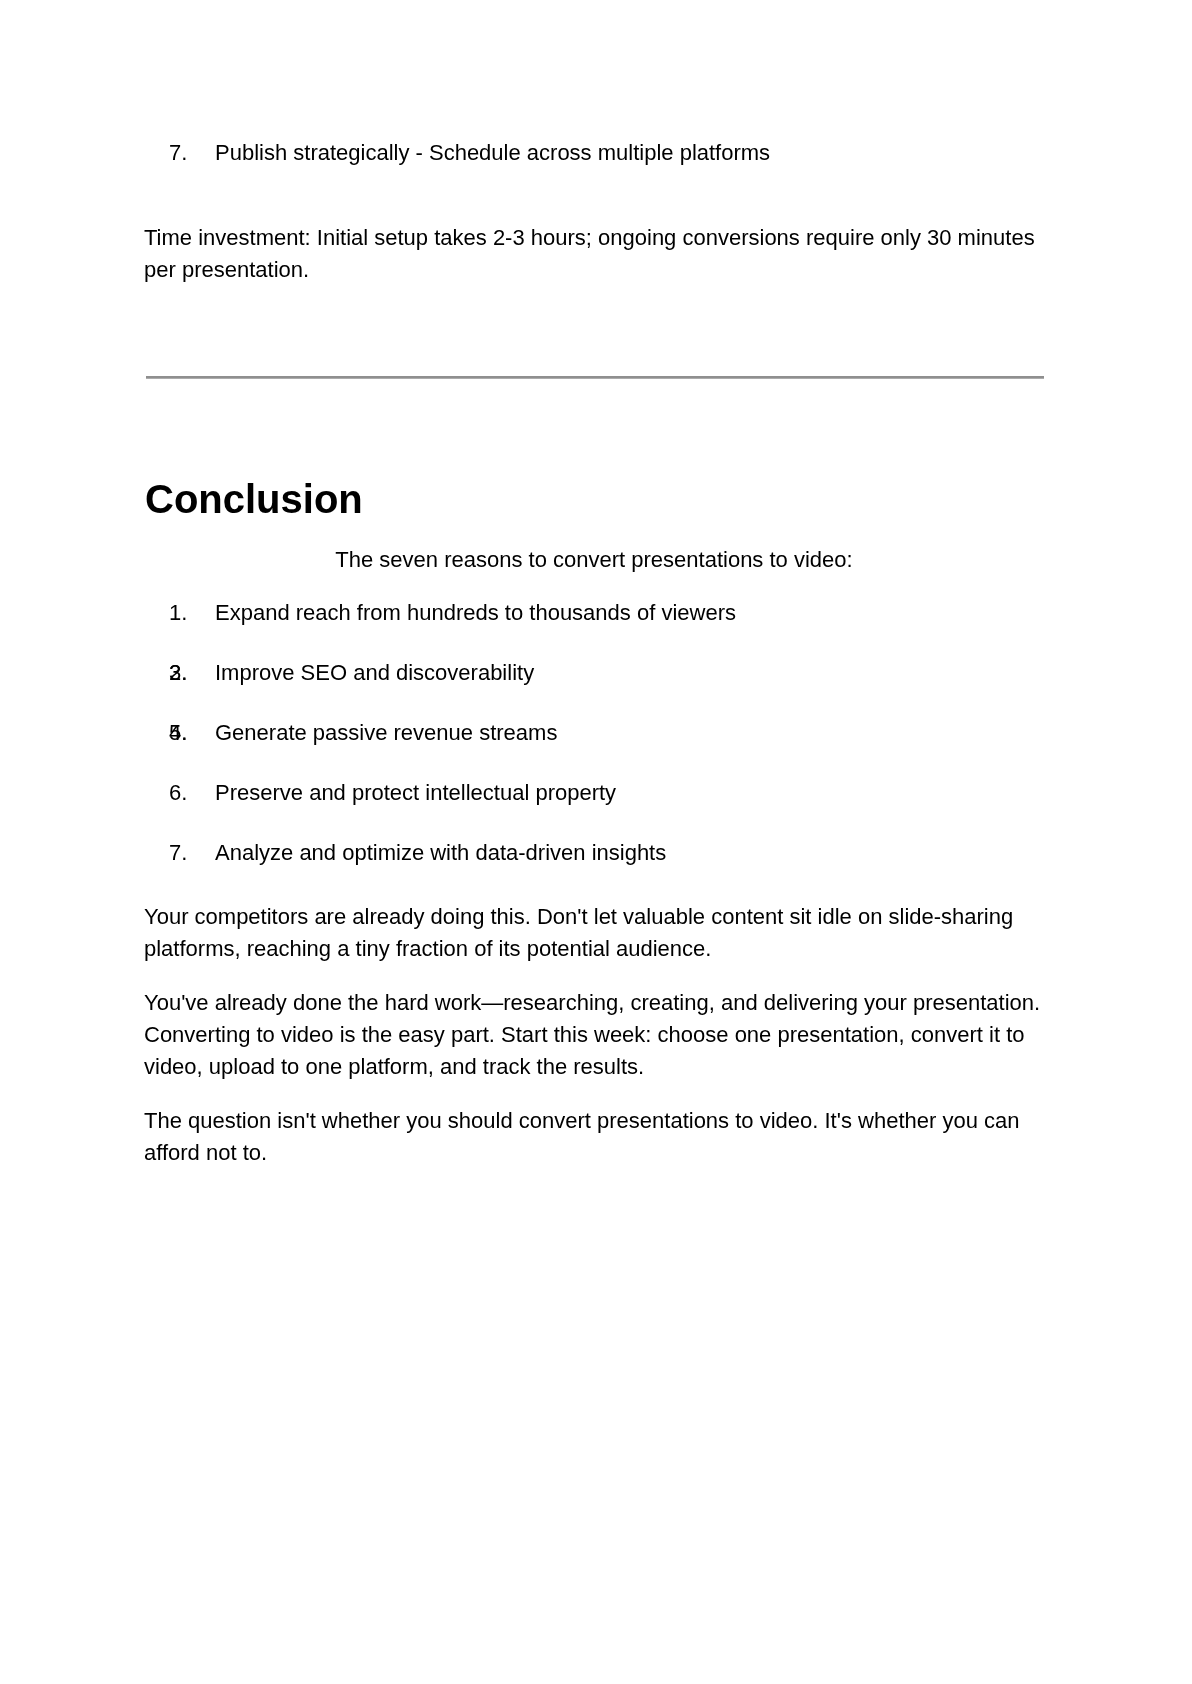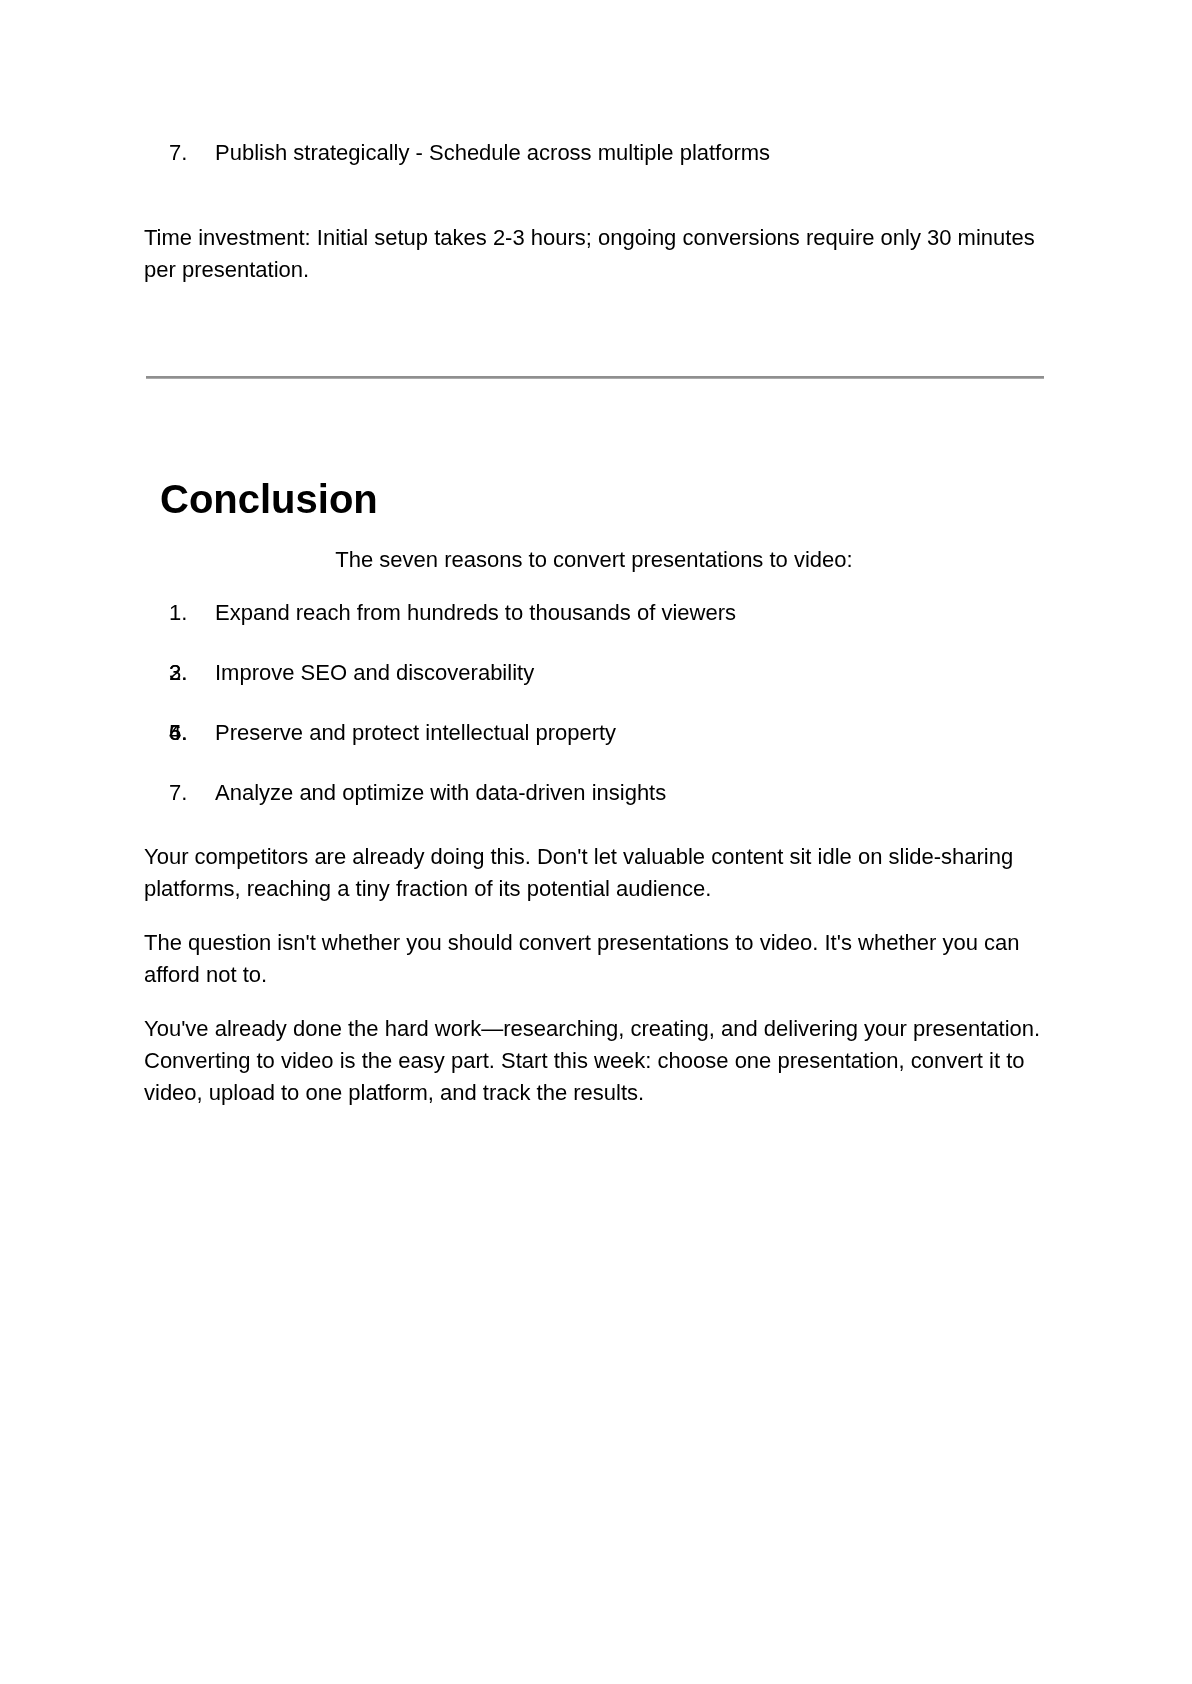--- a/index.html
+++ b/index.html
@@ -46,21 +46,21 @@
   .divider {
     border: none;
     height: 3px;
     margin: 90px 0 0 2px;
     background: linear-gradient(180deg, #8f8f8f 0%, #8f8f8f 55%, #bdbdbd 100%);
   }
   h1.doc-heading {
     font-size: 40px;
     line-height: 46px;
     font-weight: bold;
-    margin: 97px 0 0 16px;
+    margin: 97px 0 0 1px;
     color: #000000;
   }
   .p-intro {
     margin: 22px 0 0 0;
     text-align: center;
   }
   .main-list {
     margin-top: 21px;
   }
   .body-para {
@@ -101,31 +101,32 @@
       </div>
       <div class="list-item">
         <span class="li-num">3.</span>
         <span>Improve SEO and discoverability</span>
       </div>
       <div class="list-item">
         <span class="li-num">4.</span>
       </div>
       <div class="list-item">
         <span class="li-num">5.</span>
+        <span>Generate passive revenue streams</span>
       </div>
       <div class="list-item">
         <span class="li-num">6.</span>
         <span>Preserve and protect intellectual property</span>
       </div>
       <div class="list-item">
         <span class="li-num">7.</span>
         <span>Analyze and optimize with data-driven insights</span>
       </div>
     </div>
 
   <div>
 
   <p class="body-para first-after-list">Your competitors are already doing this. Don't let valuable content sit idle on slide-sharing platforms, reaching a tiny fraction of its potential audience.</p>
+      <p class="body-para">You've already done the hard work—researching, creating, and delivering your presentation. Converting to video is the easy part. Start this week: choose one presentation, convert it to video, upload to one platform, and track the results.</p>
       <p class="body-para">The question isn't whether you should convert presentations to video. It's whether you can afford not to.</p>
-      <p class="body-para">You've already done the hard work—researching, creating, and delivering your presentation. Converting to video is the easy part. Start this week: choose one presentation, convert it to video, upload to one platform, and track the results.</p>
     </div>
 
 </div>
 
 </body></html>

